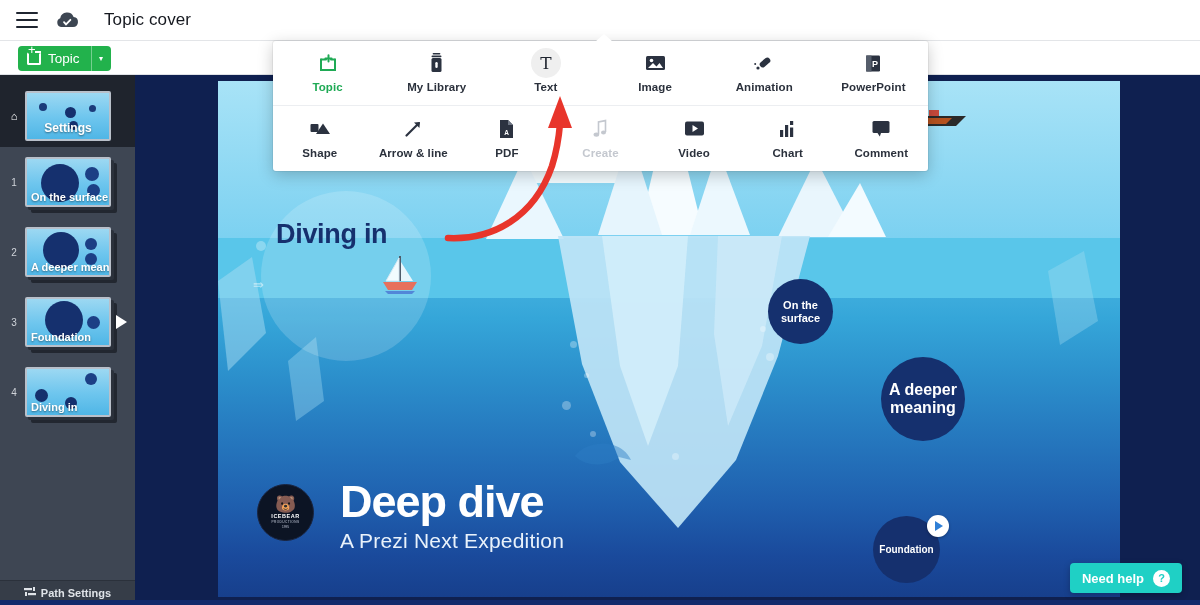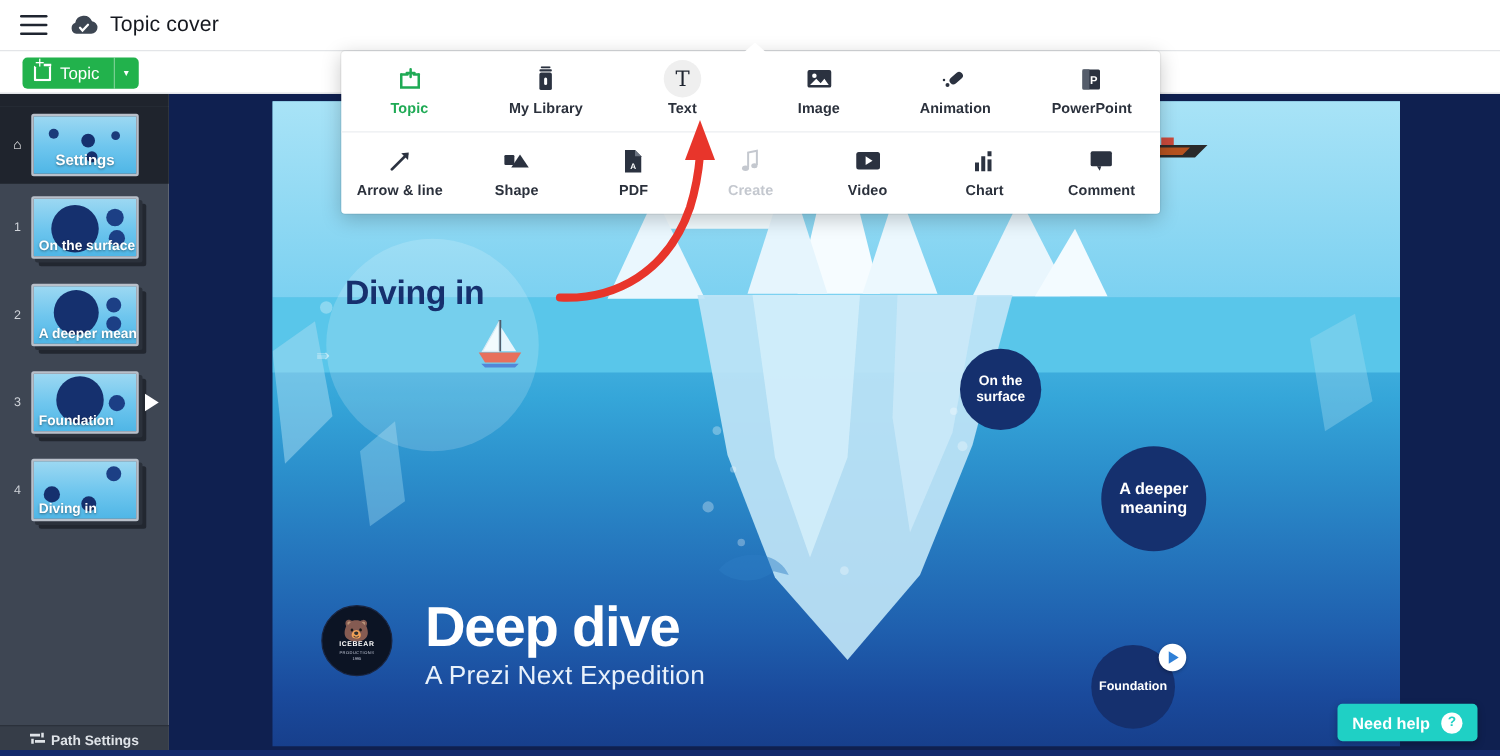--- a/index.html
+++ b/index.html
@@ -13,21 +13,21 @@
   
   .topbar {
     position: absolute; left: 0; top: 0; width: 1200px; height: 41px;
     background: #ffffff; border-bottom: 1px solid #e3e5e8;
     display: flex; align-items: center; z-index: 40;
   }
   .hamburger { margin-left: 16px; width: 22px; height: 16px; cursor: pointer;
     display: flex; flex-direction: column; justify-content: space-between; }
   .hamburger i { display: block; height: 2px; background: #1f2530; border-radius: 1px; }
   .cloud-icon { margin-left: 16px; width: 26px; height: 20px; position: relative; }
-  .doc-title { margin-left: 8px; font-size: 17px; color: #15181f; letter-spacing: .1px; }
+  .doc-title { margin-left: 24px; font-size: 17px; color: #15181f; letter-spacing: .1px; }
 
   .center-tabs {
     position: absolute; left: 417px; top: 6px; width: 366px; height: 29px;
     display: flex; border-radius: 4px; overflow: hidden;
     border: 1px solid #dcdfe3; background: #fbfbfc;
     box-shadow: 0 1px 1px rgba(0,0,0,.05);
   }
   .tab {
     flex: 1; display: flex; align-items: center; justify-content: center; gap: 7px;
     font-size: 13.5px; color: #2b3240; cursor: pointer; background: #fbfbfc;
@@ -382,36 +382,36 @@
             <text x="11" y="13" font-family="Liberation Sans, sans-serif" font-size="9" font-weight="bold" text-anchor="middle" fill="#fff">P</text>
           </svg>
         </div>
         <div class="mlabel">PowerPoint</div>
       </div>
     </div>
 
     <div class="menu-row">
       <div class="menu-item">
         <div class="menu-glyph">
+          <svg width="22" height="18" viewBox="0 0 22 18">
+            <rect x="1.5" y="4" width="8" height="8" rx="1" fill="#2b3240"></rect>
+            <path d="M14 3.5l7 10.5h-14z" fill="#2b3240"></path>
+          </svg>
+        </div>
+        <div class="mlabel">Shape</div>
+      </div>
+
+      <div class="menu-item">
+        <div class="menu-glyph">
           <svg width="20" height="20" viewBox="0 0 20 20">
             <path d="M3.5 16.5L15.5 4.5" stroke="#2b3240" stroke-width="2.2" stroke-linecap="round"></path>
             <path d="M17 3l-.6 6-5.4-5.4z" fill="#2b3240"></path>
           </svg>
         </div>
         <div class="mlabel">Arrow &amp; line</div>
-      </div>
-
-      <div class="menu-item">
-        <div class="menu-glyph">
-          <svg width="22" height="18" viewBox="0 0 22 18">
-            <rect x="1.5" y="4" width="8" height="8" rx="1" fill="#2b3240"></rect>
-            <path d="M14 3.5l7 10.5h-14z" fill="#2b3240"></path>
-          </svg>
-        </div>
-        <div class="mlabel">Shape</div>
       </div>
 
       <div class="menu-item">
         <div class="menu-glyph">
           <svg width="17" height="20" viewBox="0 0 17 20">
             <path d="M2 1h8l5 5v13H2z" fill="#2b3240"></path>
             <path d="M10 1l5 5h-5z" fill="#6b7381"></path>
             <text x="8.5" y="16" font-family="Liberation Sans, sans-serif" font-size="6.5" font-weight="bold" text-anchor="middle" fill="#fff">A</text>
           </svg>
         </div>
@@ -621,21 +621,21 @@
         </svg>
       </div>
 
       <div class="diving-circle"></div>
       <div class="diving-text">Diving in</div>
 
       <div class="bubble" style="left:550px;top:198px;width:65px;height:65px;font-size:11px;">
         <span>On the surface</span>
       </div>
 
-      <div class="bubble" style="left:663px;top:276px;width:84px;height:84px;font-size:13px;">
+      <div class="bubble" style="left:663px;top:276px;width:84px;height:84px;font-size:16px;">
         <span>A deeper meaning</span>
       </div>
 
       <div class="bubble" style="left:655px;top:435px;width:67px;height:67px;font-size:10px;">
         <span>Foundation</span>
       </div>
       <div class="bubble-play" style="left:709px;top:434px;">
         <i></i>
       </div>
 

